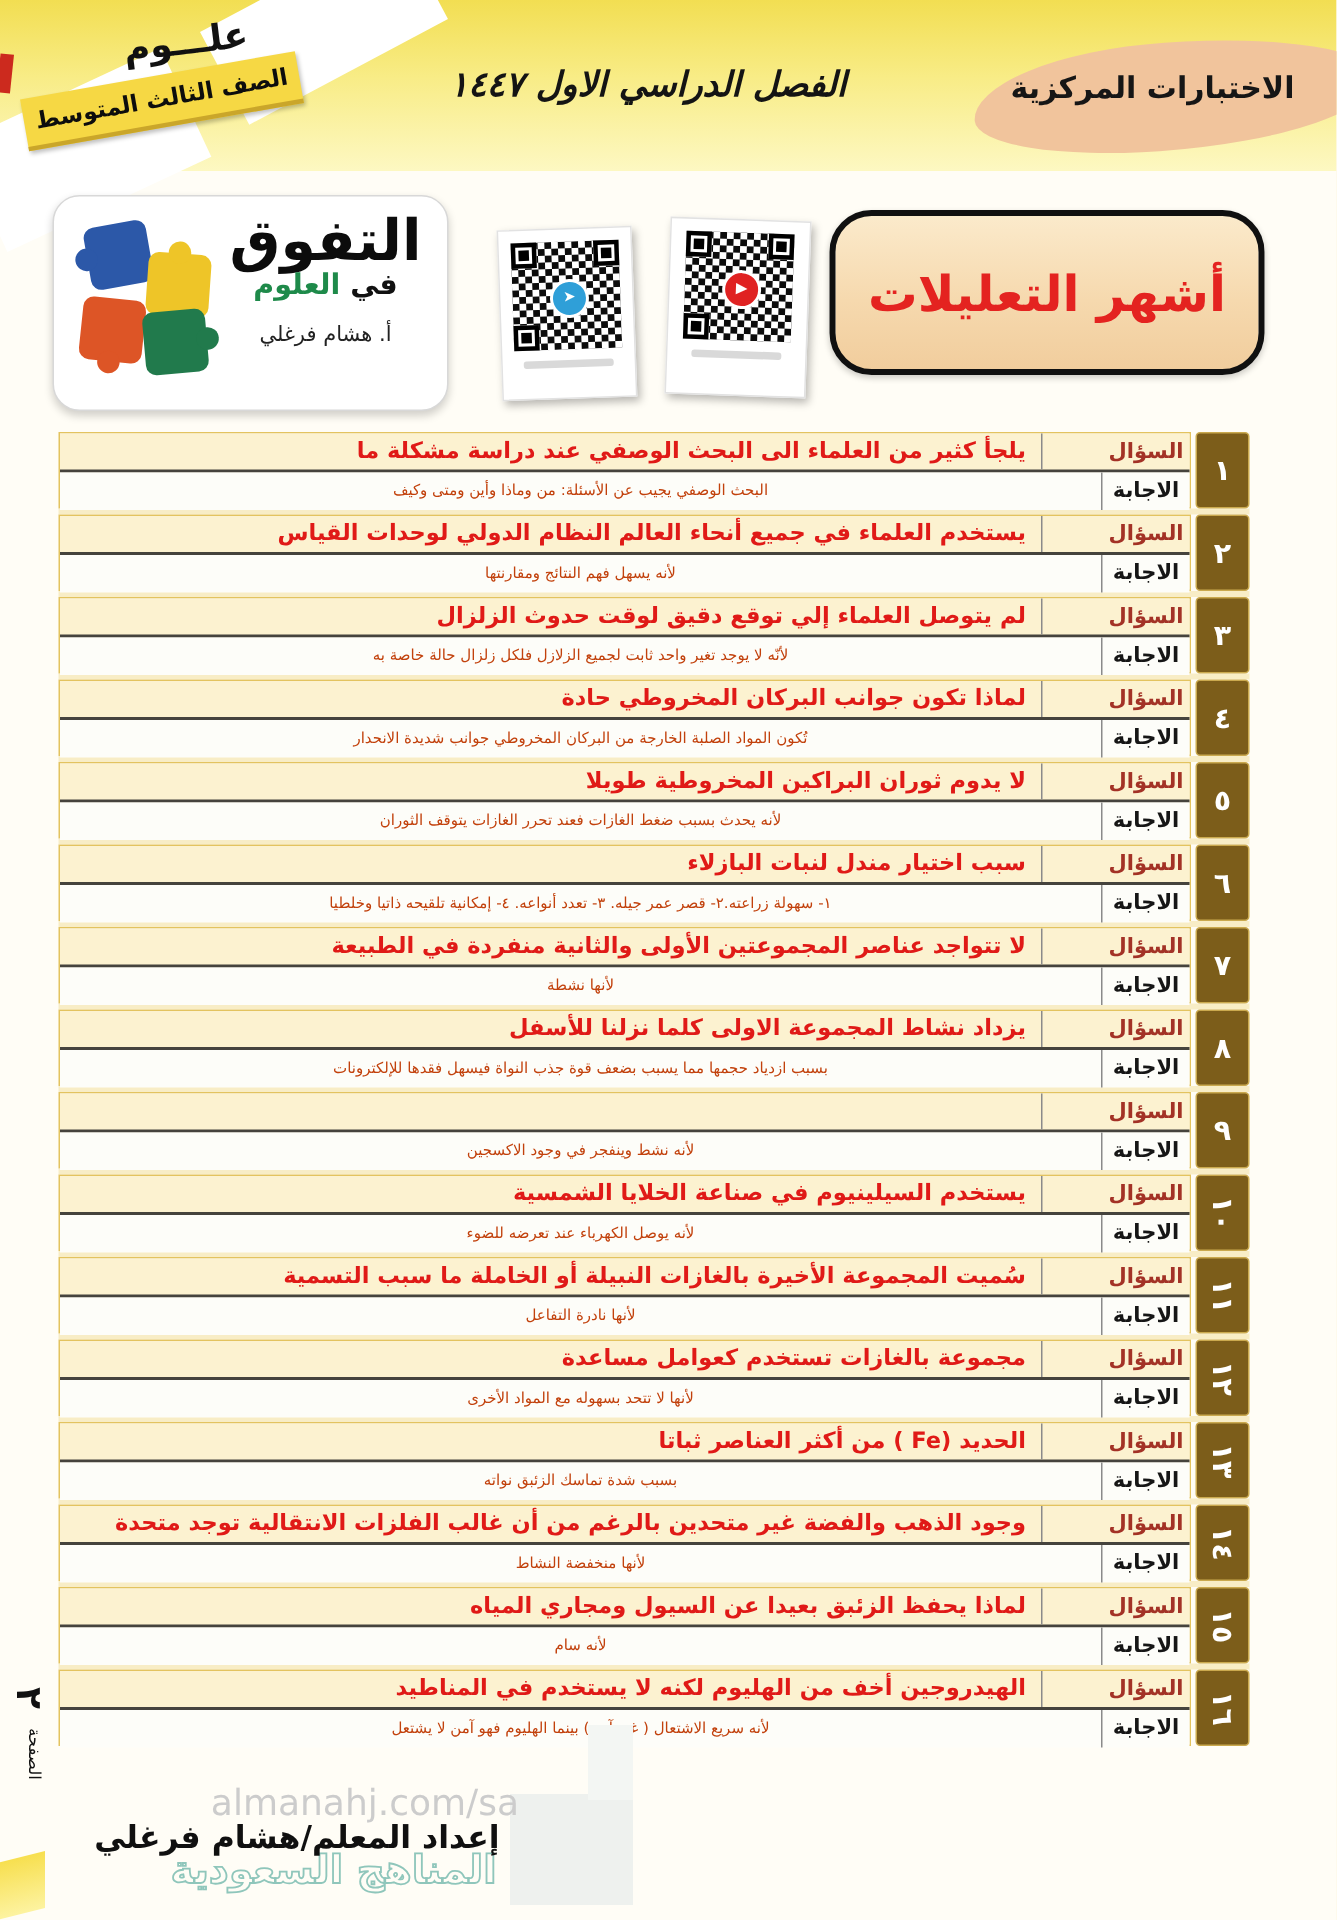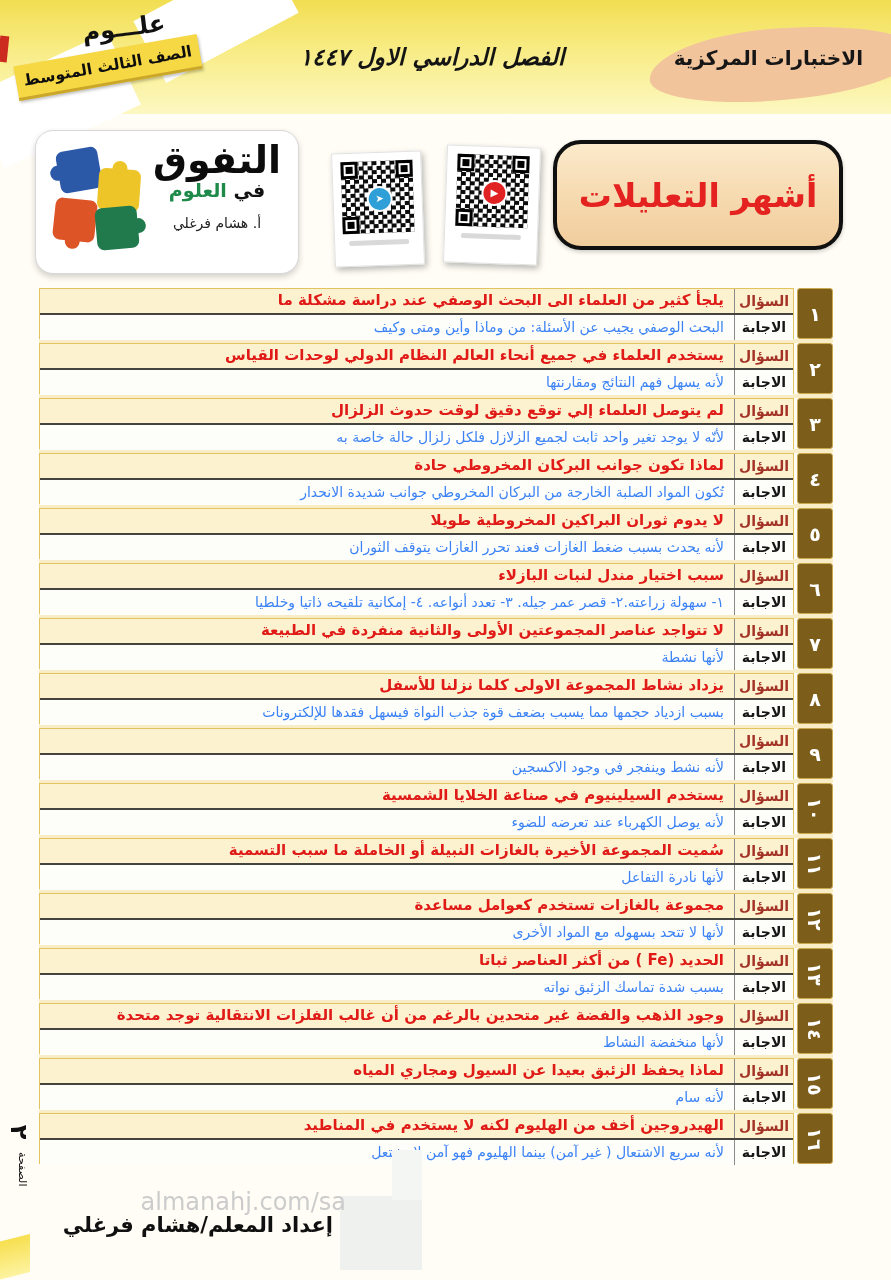--- a/index.html
+++ b/index.html
@@ -72,25 +72,25 @@
   .qa-table{position:absolute;top:288px;right:58px;width:794px;display:flex;flex-direction:column;gap:4px;
     background:#f8edc6;}
   .group{display:flex;flex-direction:row;gap:3px;height:51px;background:#fffdf6;}
   .num-cell{width:34px;background:var(--number_cell_bg,#7c5d1a);border:1px solid #caa94e;border-radius:3px;
     color:#fff;font-size:19px;font-weight:bold;display:flex;align-items:center;justify-content:center;}
   .num-cell .n.rot{transform:rotate(90deg);display:inline-block;}
   .qa-col{flex:1;display:flex;flex-direction:column;border:1.5px solid var(--gold_border,#e3c35f);background:#fff;min-width:0;}
   .q-row{display:flex;height:24px;background:var(--row_question_bg,#fcf2d0);border-bottom:2px solid #45433d;}
   .a-row{display:flex;height:25px;background:#fdfdf9;}
   .lab{width:58px;flex:0 0 58px;text-align:center;font-weight:bold;font-size:14px;line-height:24px;border-left:1px solid #8a8a8a;}
-  .q-row .lab{color:var(--label_red,#a33226);}
+  .q-row .lab{color:var(--label_red,#a33226);padding-left:40px;}
   .a-row .lab{color:#161616;line-height:25px;}
   .cell-text{flex:1;min-width:0;padding:0 10px;white-space:nowrap;overflow:hidden;}
   .q-row .cell-text{color:var(--question_text,#e01a17);font-weight:bold;font-size:15px;line-height:23px;}
-  .a-row .cell-text{color:#3b82f6;font-size:14px;line-height:25px;}
+  .a-row .cell-text{color:#c2410c;font-size:10px;line-height:25px;text-align:center;}
 
   
   .page-num{position:absolute;top:1118px;left:12px;font-size:24px;font-weight:bold;color:#111;transform:rotate(90deg);}
   .page-word{position:absolute;top:1152px;left:16px;font-size:11px;color:#111;writing-mode:vertical-rl;}
   .wm-gray-1{position:absolute;top:1196px;left:340px;width:82px;height:74px;background:#eef1ee;}
   .wm-gray-2{position:absolute;top:1150px;left:392px;width:30px;height:50px;background:#f3f6f3;}
   .wm-almanahj{position:absolute;top:1188px;right:545px;font-size:24px;color:#cccccc;direction:ltr;}
   .wm-teal{position:absolute;top:1232px;right:560px;width:330px;font-size:26px;font-weight:bold;
     color:rgba(255,255,255,0);-webkit-text-stroke:1.2px #8fc6bb;white-space:nowrap;}
   .prepared-by{position:absolute;top:1213px;right:558px;font-size:21px;font-weight:bold;color:#101010;}
@@ -417,16 +417,17 @@
       </div>
     </div>
   </div>
 
   <div class="page-num">٢</div>
   <div class="page-word">الصفحة</div>
 
   <div class="wm-gray-1"></div>
   <div class="wm-gray-2"></div>
   <div class="wm-almanahj">almanahj.com/sa</div>
+  <div class="wm-teal">المناهج السعودية</div>
   <div class="prepared-by">إعداد المعلم/هشام فرغلي</div>
   <div class="corner-yellow"></div>
 
 </div>
 
 </body></html>

